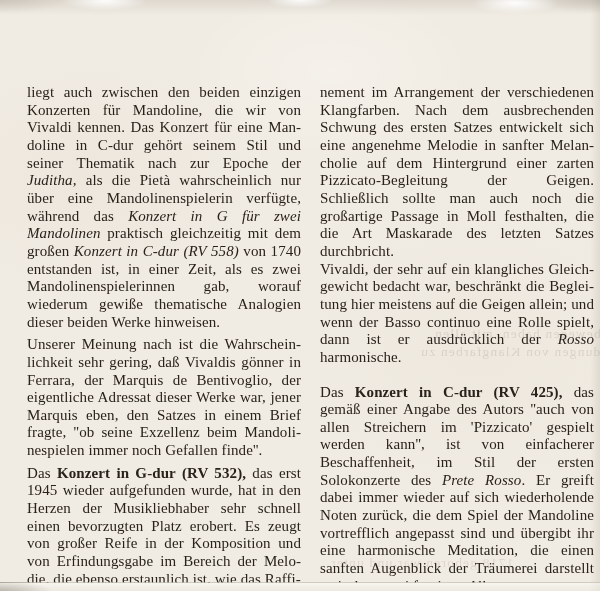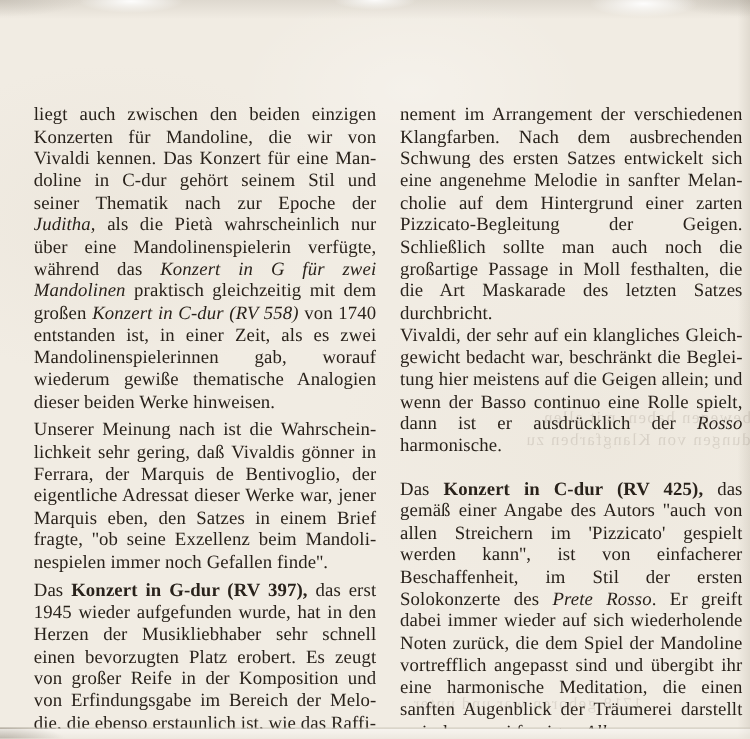--- a/index.html
+++ b/index.html
@@ -63,21 +63,21 @@
 </head>
 <body>
 
 <div class="page">
   <div class="page-top-edge"></div>
   <div class="page-right-edge"></div>
 
   <div class="column column-left">
       <p><span>liegt auch zwischen den beiden einzigen Konzerten für Mandoline, die wir von Vivaldi kennen. Das Konzert für eine Man­doline in C-dur gehört seinem Stil und seiner Thematik nach zur Epoche der </span><span class="i">Juditha,</span><span> als die Pietà wahrscheinlich nur über eine Man­dolinenspielerin verfügte, während das </span><span class="i">Konzert in G für zwei Mandolinen</span><span> prak­tisch gleichzeitig mit dem großen </span><span class="i">Konzert in C-dur (RV 558)</span><span> von 1740 entstanden ist, in einer Zeit, als es zwei Mandolinen­spielerinnen gab, worauf wiederum gewiße thematische Analogien dieser beiden Werke hinweisen.</span></p>
       <p><span>Unserer Meinung nach ist die Wahr­schein­lichkeit sehr gering, daß Vivaldis gönner in Ferrara, der Marquis de Bentivoglio, der eigentliche Adressat dieser Werke war, jener Marquis eben, den Satzes in einem Brief fragte, ''ob seine Exzellenz beim Mandoli­nespielen immer noch Gefallen finde''.</span></p>
-      <p><span>Das </span><span class="b">Konzert in G-dur (RV 397),</span><span> das erst 1945 wieder aufgefunden wurde, hat in den Herzen der Musikliebhaber sehr schnell einen bevorzugten Platz erobert. Es zeugt von großer Reife in der Komposition und von Erfindungsgabe im Bereich der Melo­die, die ebenso erstaunlich ist, wie das Raffi-</span></p>
+      <p><span>Das </span><span class="b">Konzert in G-dur (RV 532),</span><span> das erst 1945 wieder aufgefunden wurde, hat in den Herzen der Musikliebhaber sehr schnell einen bevorzugten Platz erobert. Es zeugt von großer Reife in der Komposition und von Erfindungsgabe im Bereich der Melo­die, die ebenso erstaunlich ist, wie das Raffi-</span></p>
     </div>
   <div class="column column-right">
       <p><span>nement im Arrangement der verschiedenen Klangfarben. Nach dem ausbrechenden Schwung des ersten Satzes entwickelt sich eine angenehme Melodie in sanfter Melan­cholie auf dem Hintergrund einer zarten Pizzicato-Begleitung der Geigen. Schließlich sollte man auch noch die großartige Passage in Moll festhalten, die die Art Maskarade des letzten Satzes durchbricht.</span></p>
       <p><span>Vivaldi, der sehr auf ein klangliches Gleich­gewicht bedacht war, beschränkt die Beglei­tung hier meistens auf die Geigen allein; und wenn der Basso continuo eine Rolle spielt, dann ist er ausdrücklich der </span><span class="i">Rosso</span><span> harmonische.</span></p>
       <p><span>Das </span><span class="b">Konzert in C-dur (RV 425),</span><span> das gemäß einer Angabe des Autors ''auch von allen Streichern im 'Pizzicato' gespielt werden kann'', ist von einfacherer Beschaffenheit, im Stil der ersten Solokonzerte des </span><span class="i">Prete Rosso</span><span>. Er greift dabei immer wieder auf sich wiederholende Noten zurück, die dem Spiel der Mandoline vortrefflich angepasst sind und übergibt ihr eine harmonische Medita­tion, die einen sanften Augenblick der Träu­merei darstellt zwischen zwei feurigen </span><span class="i">Allegros</span><span>.</span></p>
     </div>
 
   <div>
       <div class="ghost ghost-0">bewegen haben, mit allen</div>
       <div class="ghost ghost-1">Verbindungen von Klangfarben zu</div>

